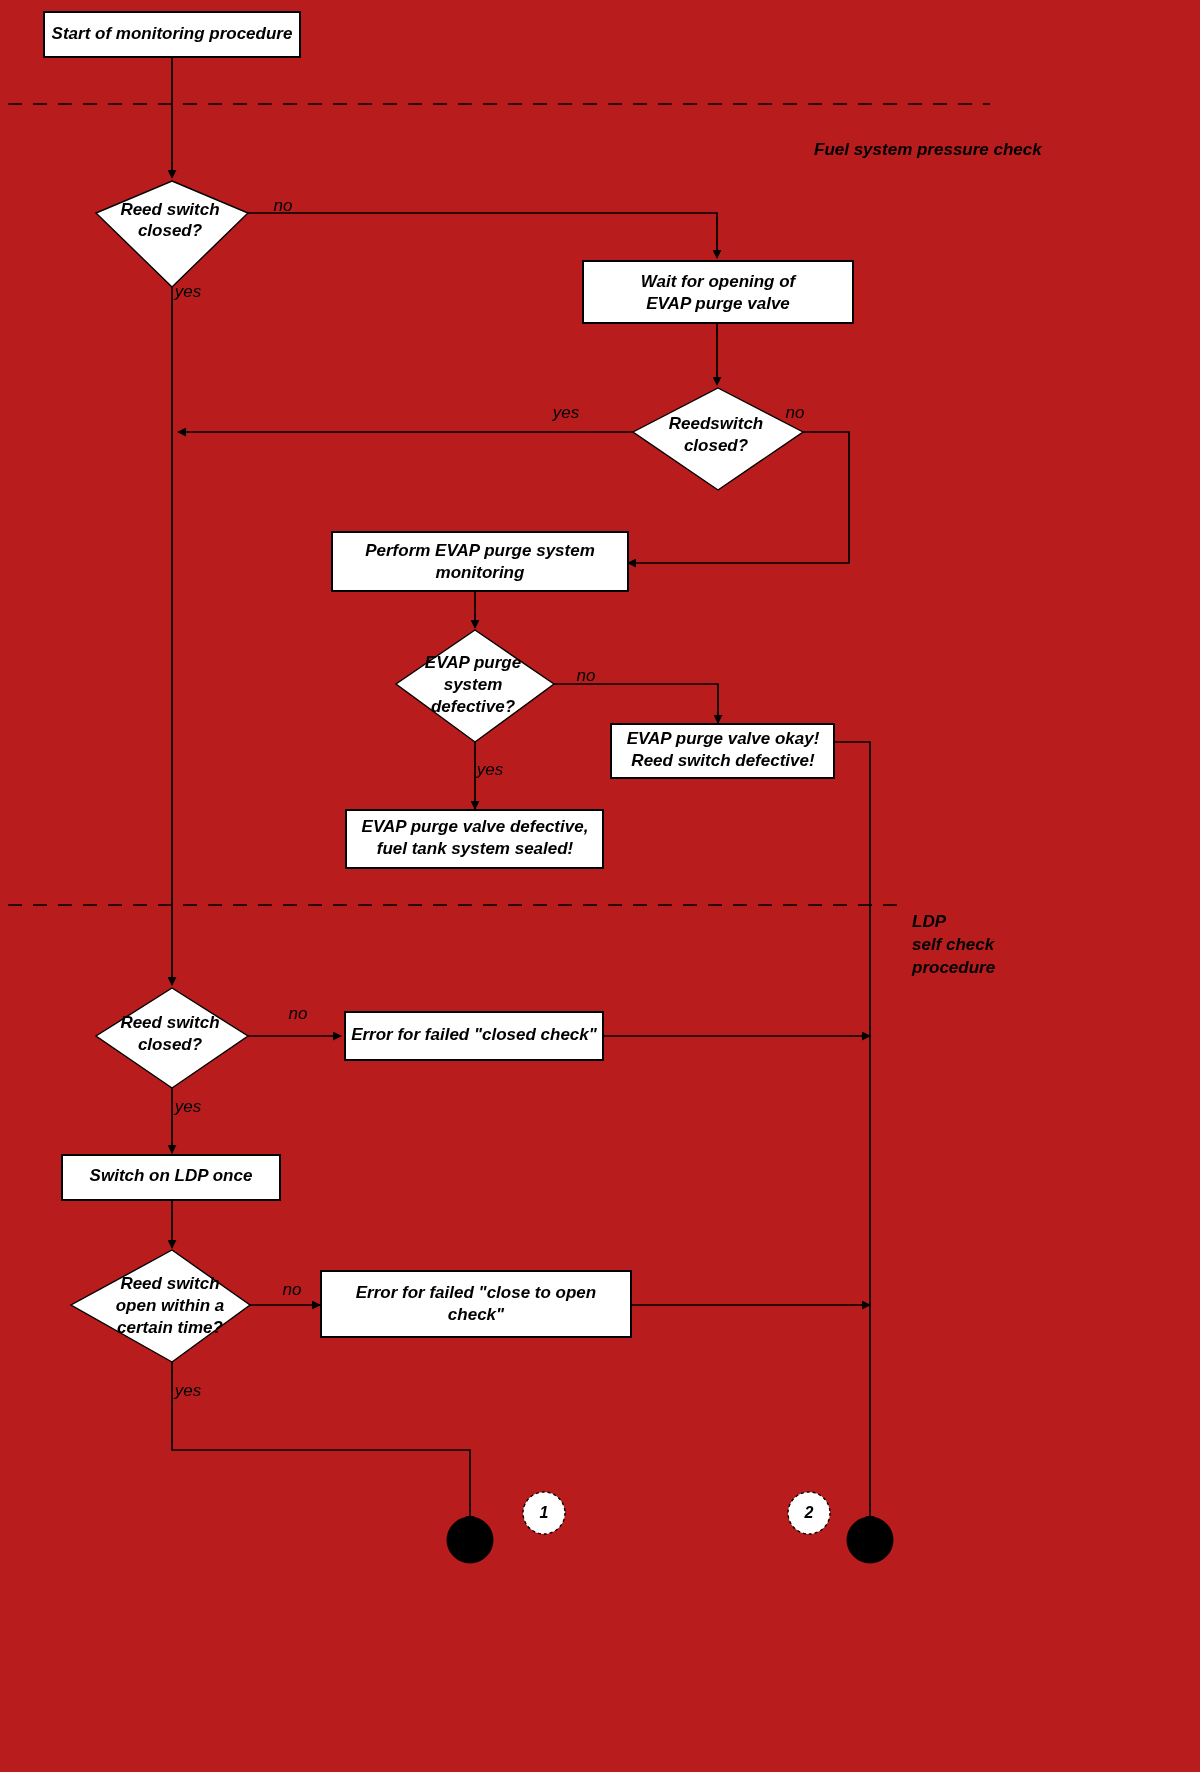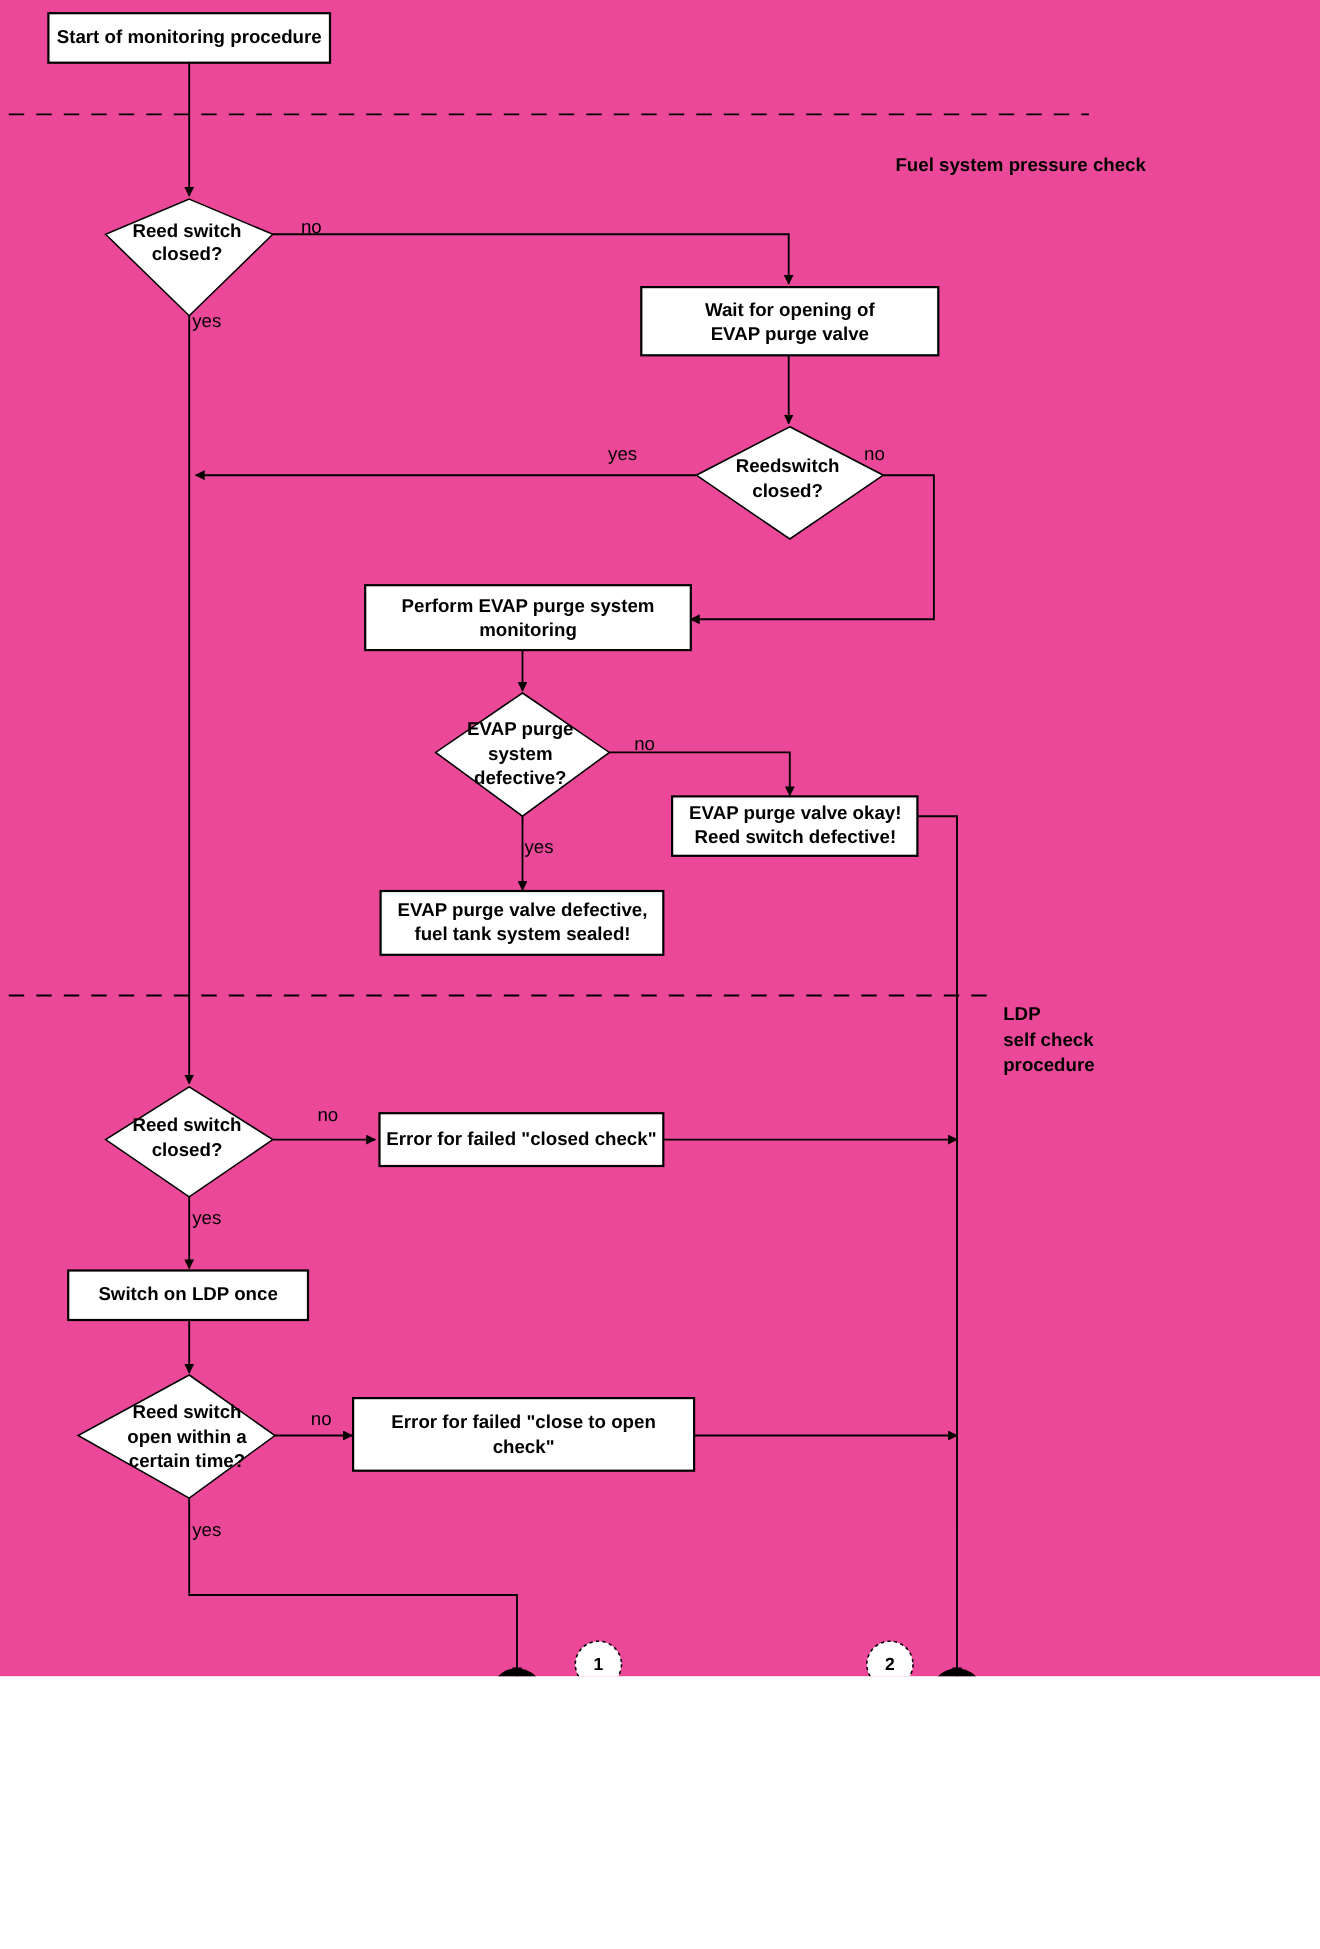--- a/index.html
+++ b/index.html
@@ -6,23 +6,24 @@
     margin: 0;
     padding: 0;
     background: #ffffff;
   }
   body {
     font-family: "Liberation Sans", sans-serif;
   }
   #flowchart-root {
     position: relative;
     width: 1200px;
-    height: 1524px;
-    background: #ec4899;
+    height: 1772px;
+    background: #b91c1c;
     overflow: hidden;
+    font-style: italic;
   }
   svg#chart-svg {
     position: absolute;
     top: 0;
     left: 0;
     width: 1200px;
     height: 1772px;
   }
   .node-box {
     fill: #ffffff;

